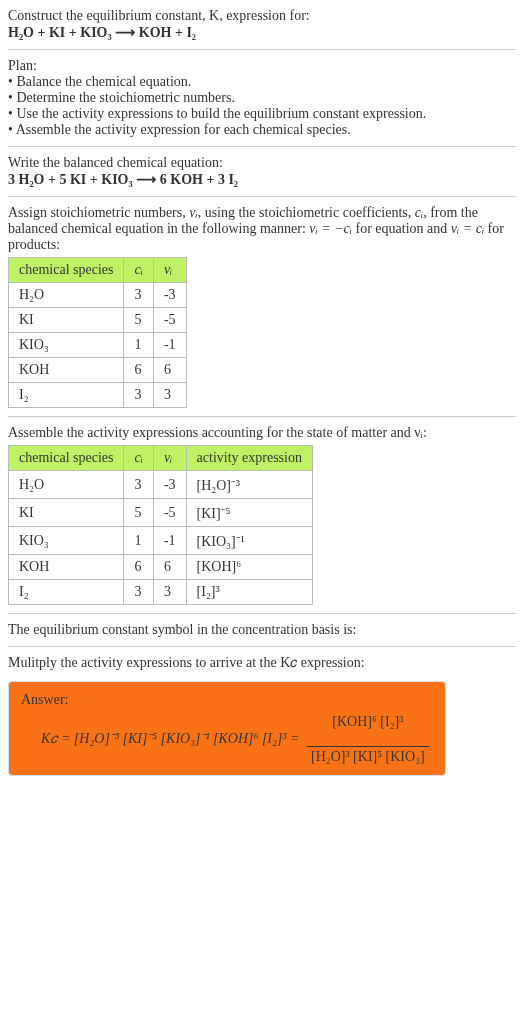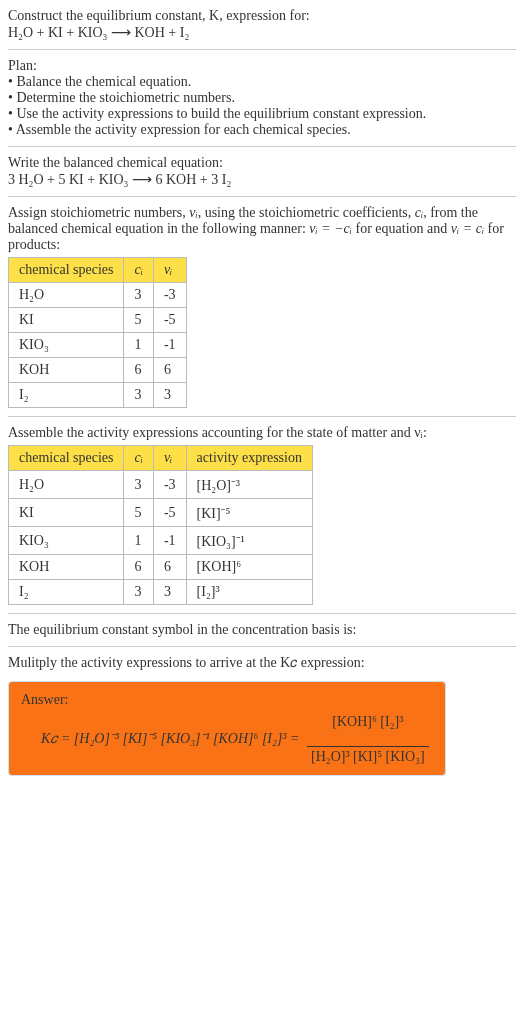--- a/index.html
+++ b/index.html
@@ -15,36 +15,37 @@
   .section {
     margin-bottom: 6px;
   }
   hr {
     border: none;
     border-top: 1px solid #ccc;
     margin: 8px 0;
   }
   .equation {
     font-family: Georgia, serif;
+    font-weight: bold;
   }
   .ital {
     font-style: italic;
   }
   table {
     border-collapse: collapse;
     margin: 4px 0;
   }
   th, td {
     border: 1px solid #bbb;
     padding: 4px 10px;
     text-align: left;
     font-weight: normal;
   }
   th {
-    background: #fde047;
+    background: #bef264;
   }
   .answer-box {
     background: #f97316;
     border: 1px solid #cfe0f2;
     border-radius: 4px;
     padding: 10px 12px;
     display: inline-block;
     margin-top: 4px;
   }
   .frac {

